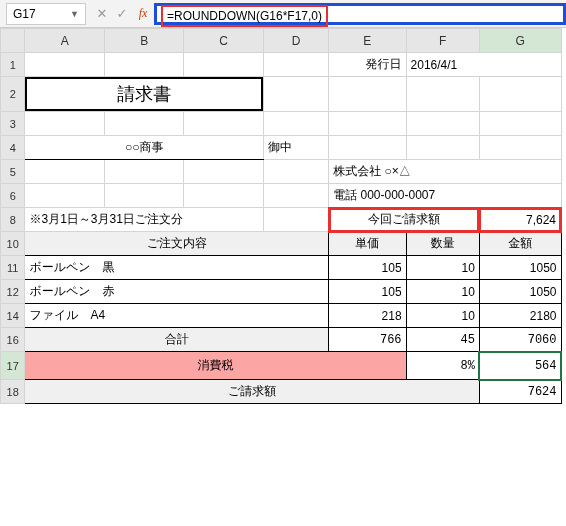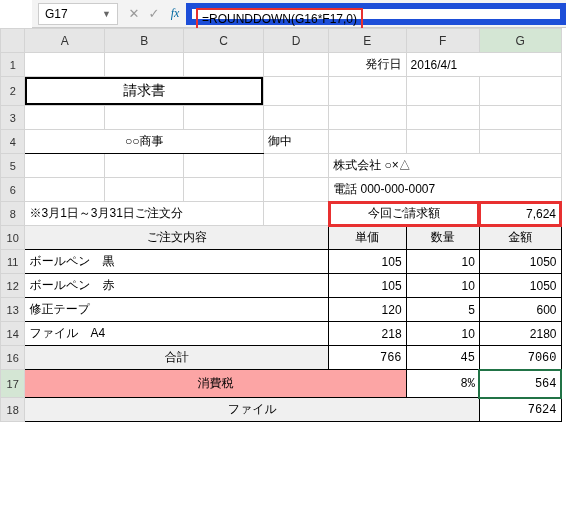--- a/index.html
+++ b/index.html
@@ -1,36 +1,36 @@
 <!DOCTYPE html>
 <html><head>
 <meta charset="utf-8">
 <style>
   * { box-sizing: border-box; margin: 0; padding: 0; }
   body { font-family: "Meiryo", "MS PGothic", sans-serif; font-size: 12px; background: #fff; width: 566px; height: 526px; overflow: hidden; }
-  .formula-bar { display: flex; align-items: center; height: 28px; border-bottom: 1px solid #ccc; background: #f3f3f3; margin-left: 32px; }
+  .formula-bar { display: flex; align-items: center; height: 28px; border-bottom: 1px solid #ccc; background: #f3f3f3; }
   .name-box { width: 80px; height: 22px; background: #fff; border: 1px solid #ccc; margin: 0 6px; padding: 2px 6px; display: flex; align-items: center; }
   .name-box .dd { margin-left: auto; color: #666; font-size: 9px; }
   .fb-btn { width: 20px; text-align: center; color: #999; font-size: 13px; }
-  .fx { font-style: italic; font-family: serif; color: #0369a1; width: 22px; text-align: center; }
-  .formula-input { flex: 1; height: 22px; background: #fff; border: 6px solid #1d4ed8; padding: 2px 6px; display: flex; align-items: center; position: relative; }
+  .fx { font-style: italic; font-family: serif; color: #c2410c; width: 22px; text-align: center; }
+  .formula-input { flex: 1; height: 22px; background: #fff; border: 3px solid #1d4ed8; padding: 2px 6px; display: flex; align-items: center; position: relative; }
   .formula-hl { position: absolute; left: 4px; top: -1px; border: 2px solid #e83030; padding: 1px 4px; height: 22px; display: flex; align-items: center; }
   .grid-wrap { position: relative; }
   table.grid { border-collapse: collapse; table-layout: fixed; width: 562px; }
   table.grid th, table.grid td { border: 1px solid #d4d4d4; height: 24px; padding: 2px 4px; overflow: hidden; white-space: nowrap; }
   table.grid th { background: #e6e6e6; font-weight: normal; text-align: center; color: #333; }
   table.grid th.sel { background: #d4e6d4; }
   th.corner { background: #e6e6e6; width: 24px; }
   th.rowh { width: 24px; font-size: 11px; }
   th.colh { font-size: 12px; }
   .c-A{width:78px}.c-B{width:78px}.c-C{width:78px}.c-D{width:64px}.c-E{width:76px}.c-F{width:72px}.c-G{width:80px}
   td { font-size: 12px; background:#fff; }
   td.center{text-align:center}
   td.right{text-align:right}
-  .title-box { border:2px solid #000; text-align:center; font-size:14px; padding:3px 0; }
+  .title-box { border:2px solid #000; text-align:center; font-size:18px; padding:3px 0; }
   .bold-b { border:2px solid #000 !important;margin-left:33px; }
   .hl-red { outline:3px solid #e83030; outline-offset:-2px; }
   .thead-cell{ background:#f0f0f0 !important; text-align:center; border:1px solid #000 !important;}
   .data-cell{ border:1px solid #000 !important; }
   .sum-row td{ border:1px solid #000 !important;font-family:Liberation Mono, monospace; }
   .r8 td{ height:30px; }
   .tall{height:28px !important}
   .sel-cell{ outline:2px solid #217346; outline-offset:-1px; }
 </style>
 </head>
@@ -137,27 +137,20 @@
     <td class="data-cell right">1050</td>
   </tr>
   <tr>
     <th class="rowh">12</th>
     <td colspan="4" class="data-cell">ボールペン　赤</td>
     <td class="data-cell right">105</td>
     <td class="data-cell right">10</td>
     <td class="data-cell right">1050</td>
   </tr>
   <tr>
-    <th class="rowh">13</th>
-    <td colspan="4" class="data-cell">修正テープ</td>
-    <td class="data-cell right">120</td>
-    <td class="data-cell right">5</td>
-    <td class="data-cell right">600</td>
-  </tr>
-  <tr>
     <th class="rowh">14</th>
     <td colspan="4" class="data-cell">ファイル　A4</td>
     <td class="data-cell right">218</td>
     <td class="data-cell right">10</td>
     <td class="data-cell right">2180</td>
   </tr>
   <tr class="sum-row">
     <th class="rowh">16</th>
     <td colspan="4" class="center" style="background:#f0f0f0">合計</td>
     <td class="right">766</td>
@@ -165,18 +158,18 @@
     <td class="right">7060</td>
   </tr>
   <tr class="sum-row tall">
     <th class="rowh sel">17</th>
     <td colspan="5" class="center bold-b" style="background:#fca5a5">消費税</td>
     <td class="right bold-b">8%</td>
     <td class="right bold-b hl-red sel-cell">564</td>
   </tr>
   <tr class="sum-row">
     <th class="rowh">18</th>
-    <td colspan="6" class="center" style="background:#f0f0f0">ファイル</td>
+    <td colspan="6" class="center" style="background:#f0f0f0">ご請求額</td>
     <td class="right">7624</td>
   </tr>
 </tbody>
     </table>
 </div>
 
 </body></html>

